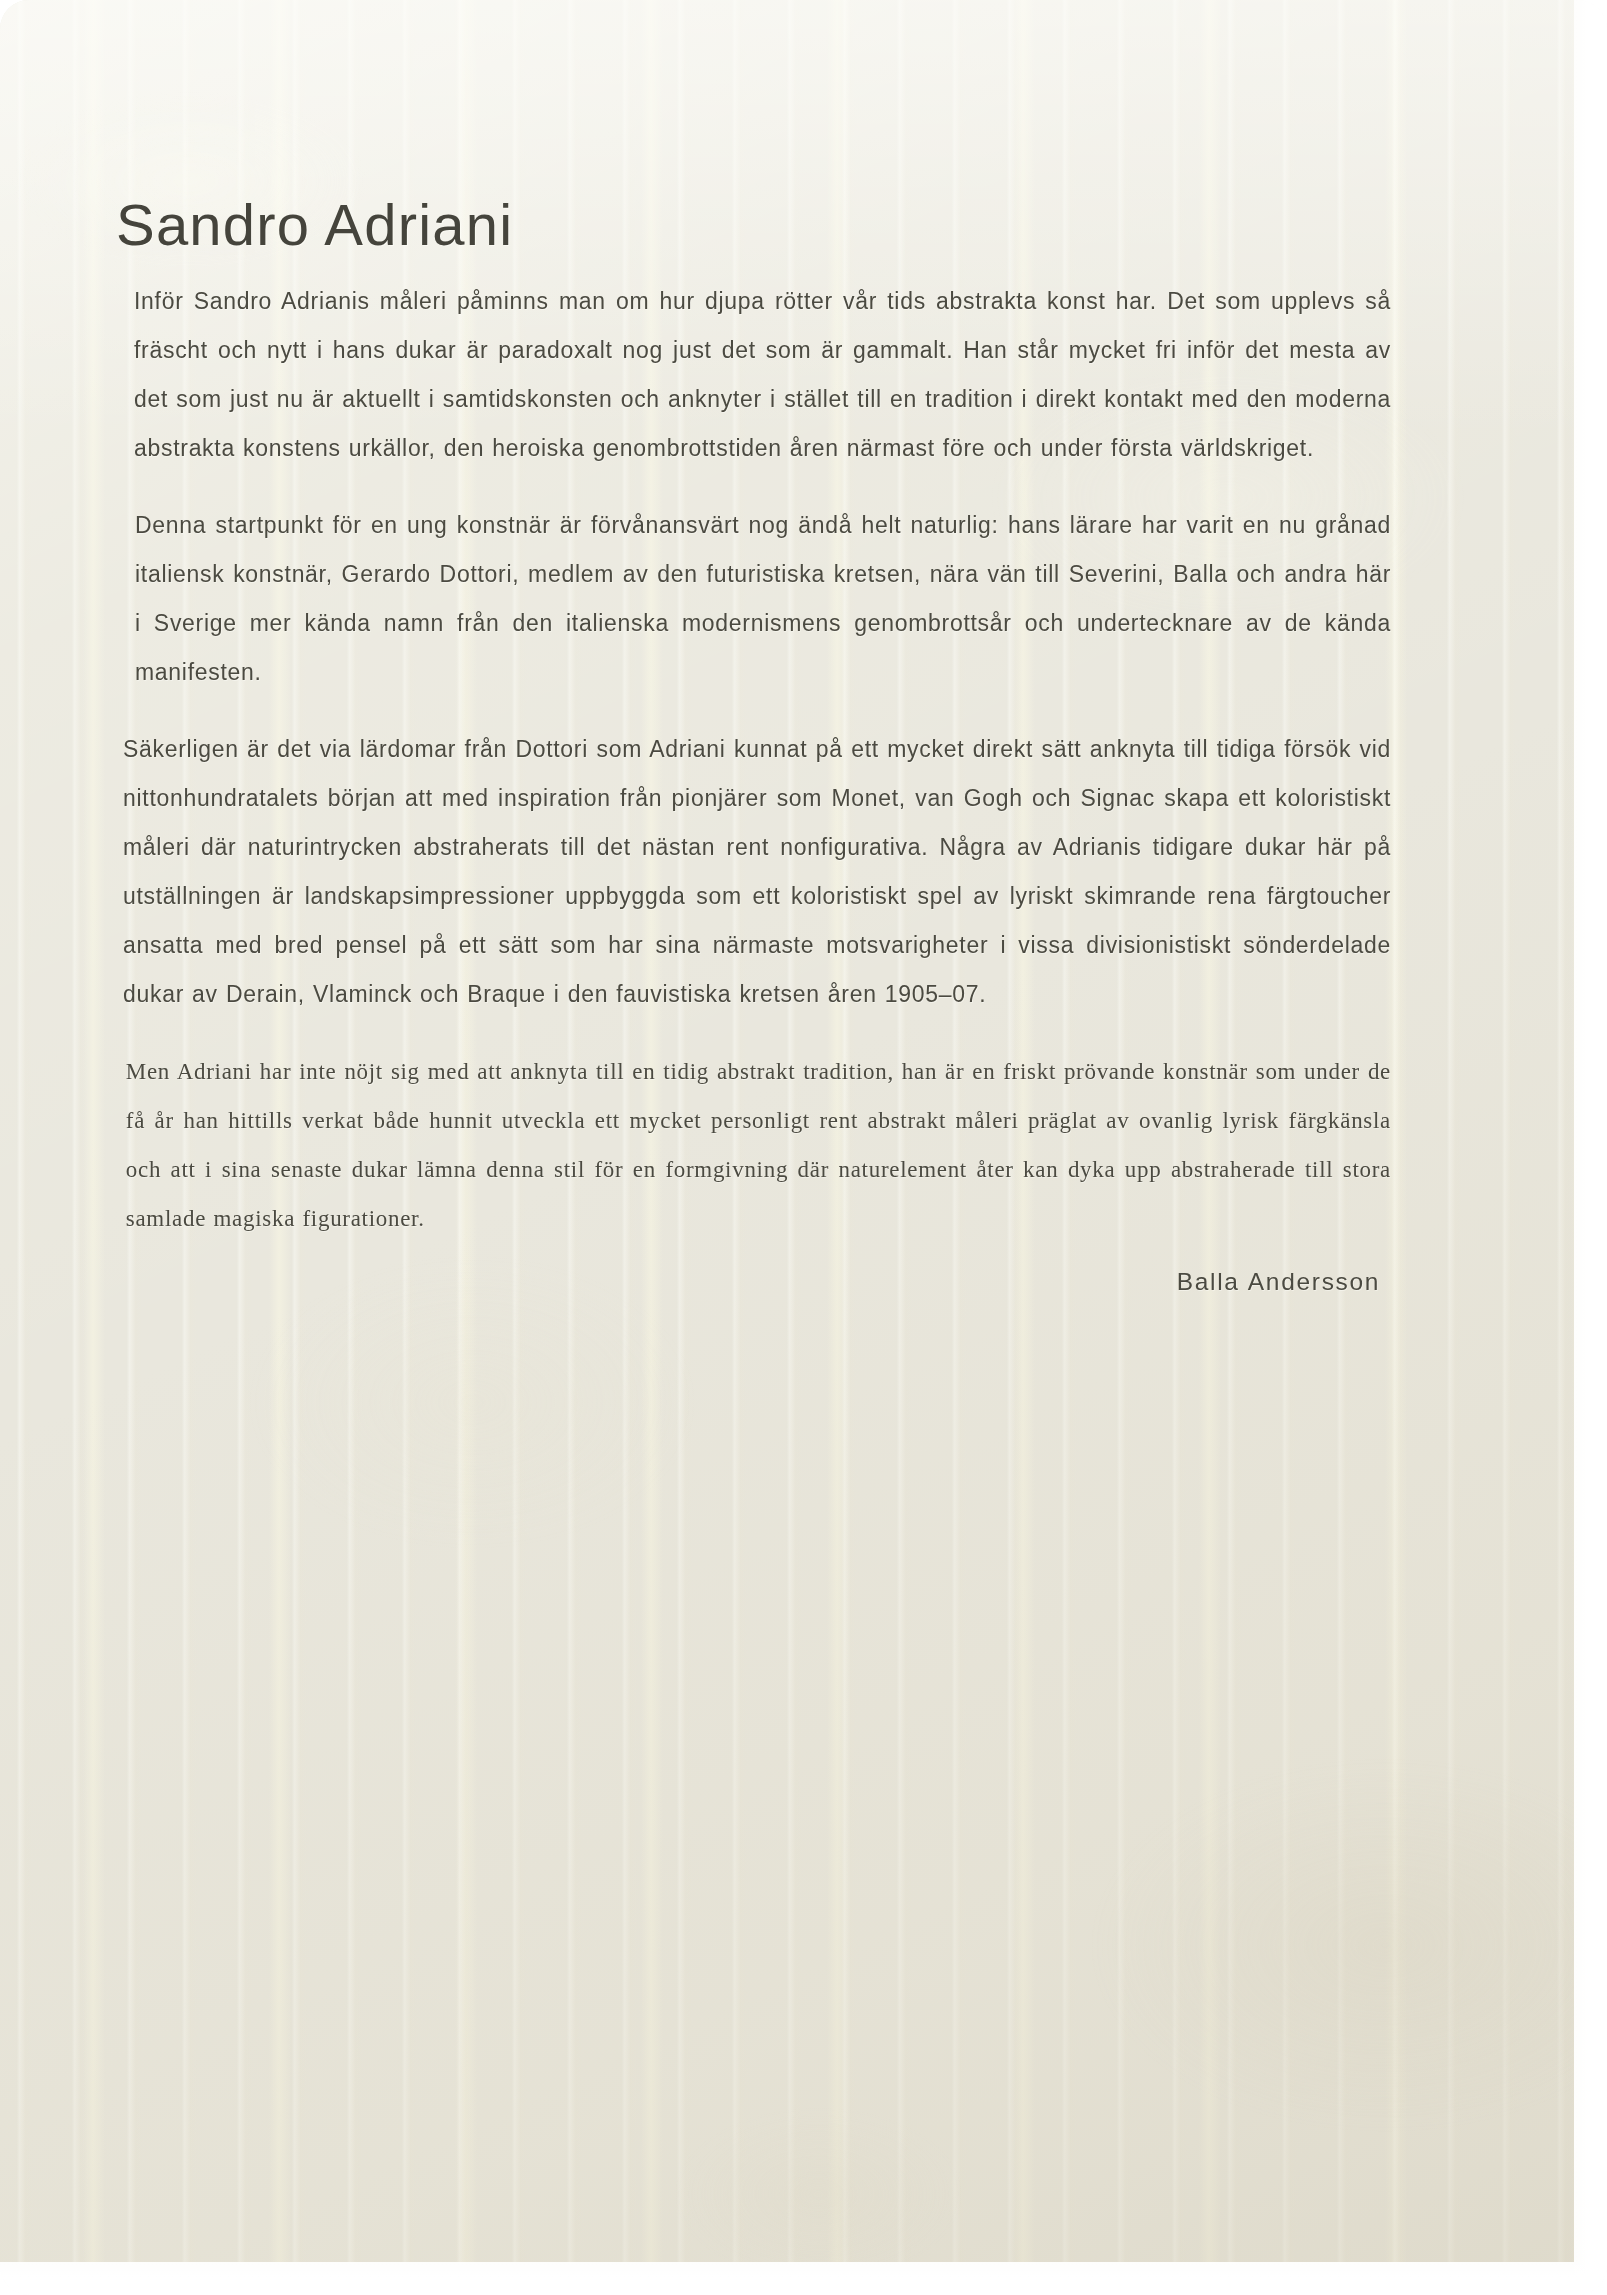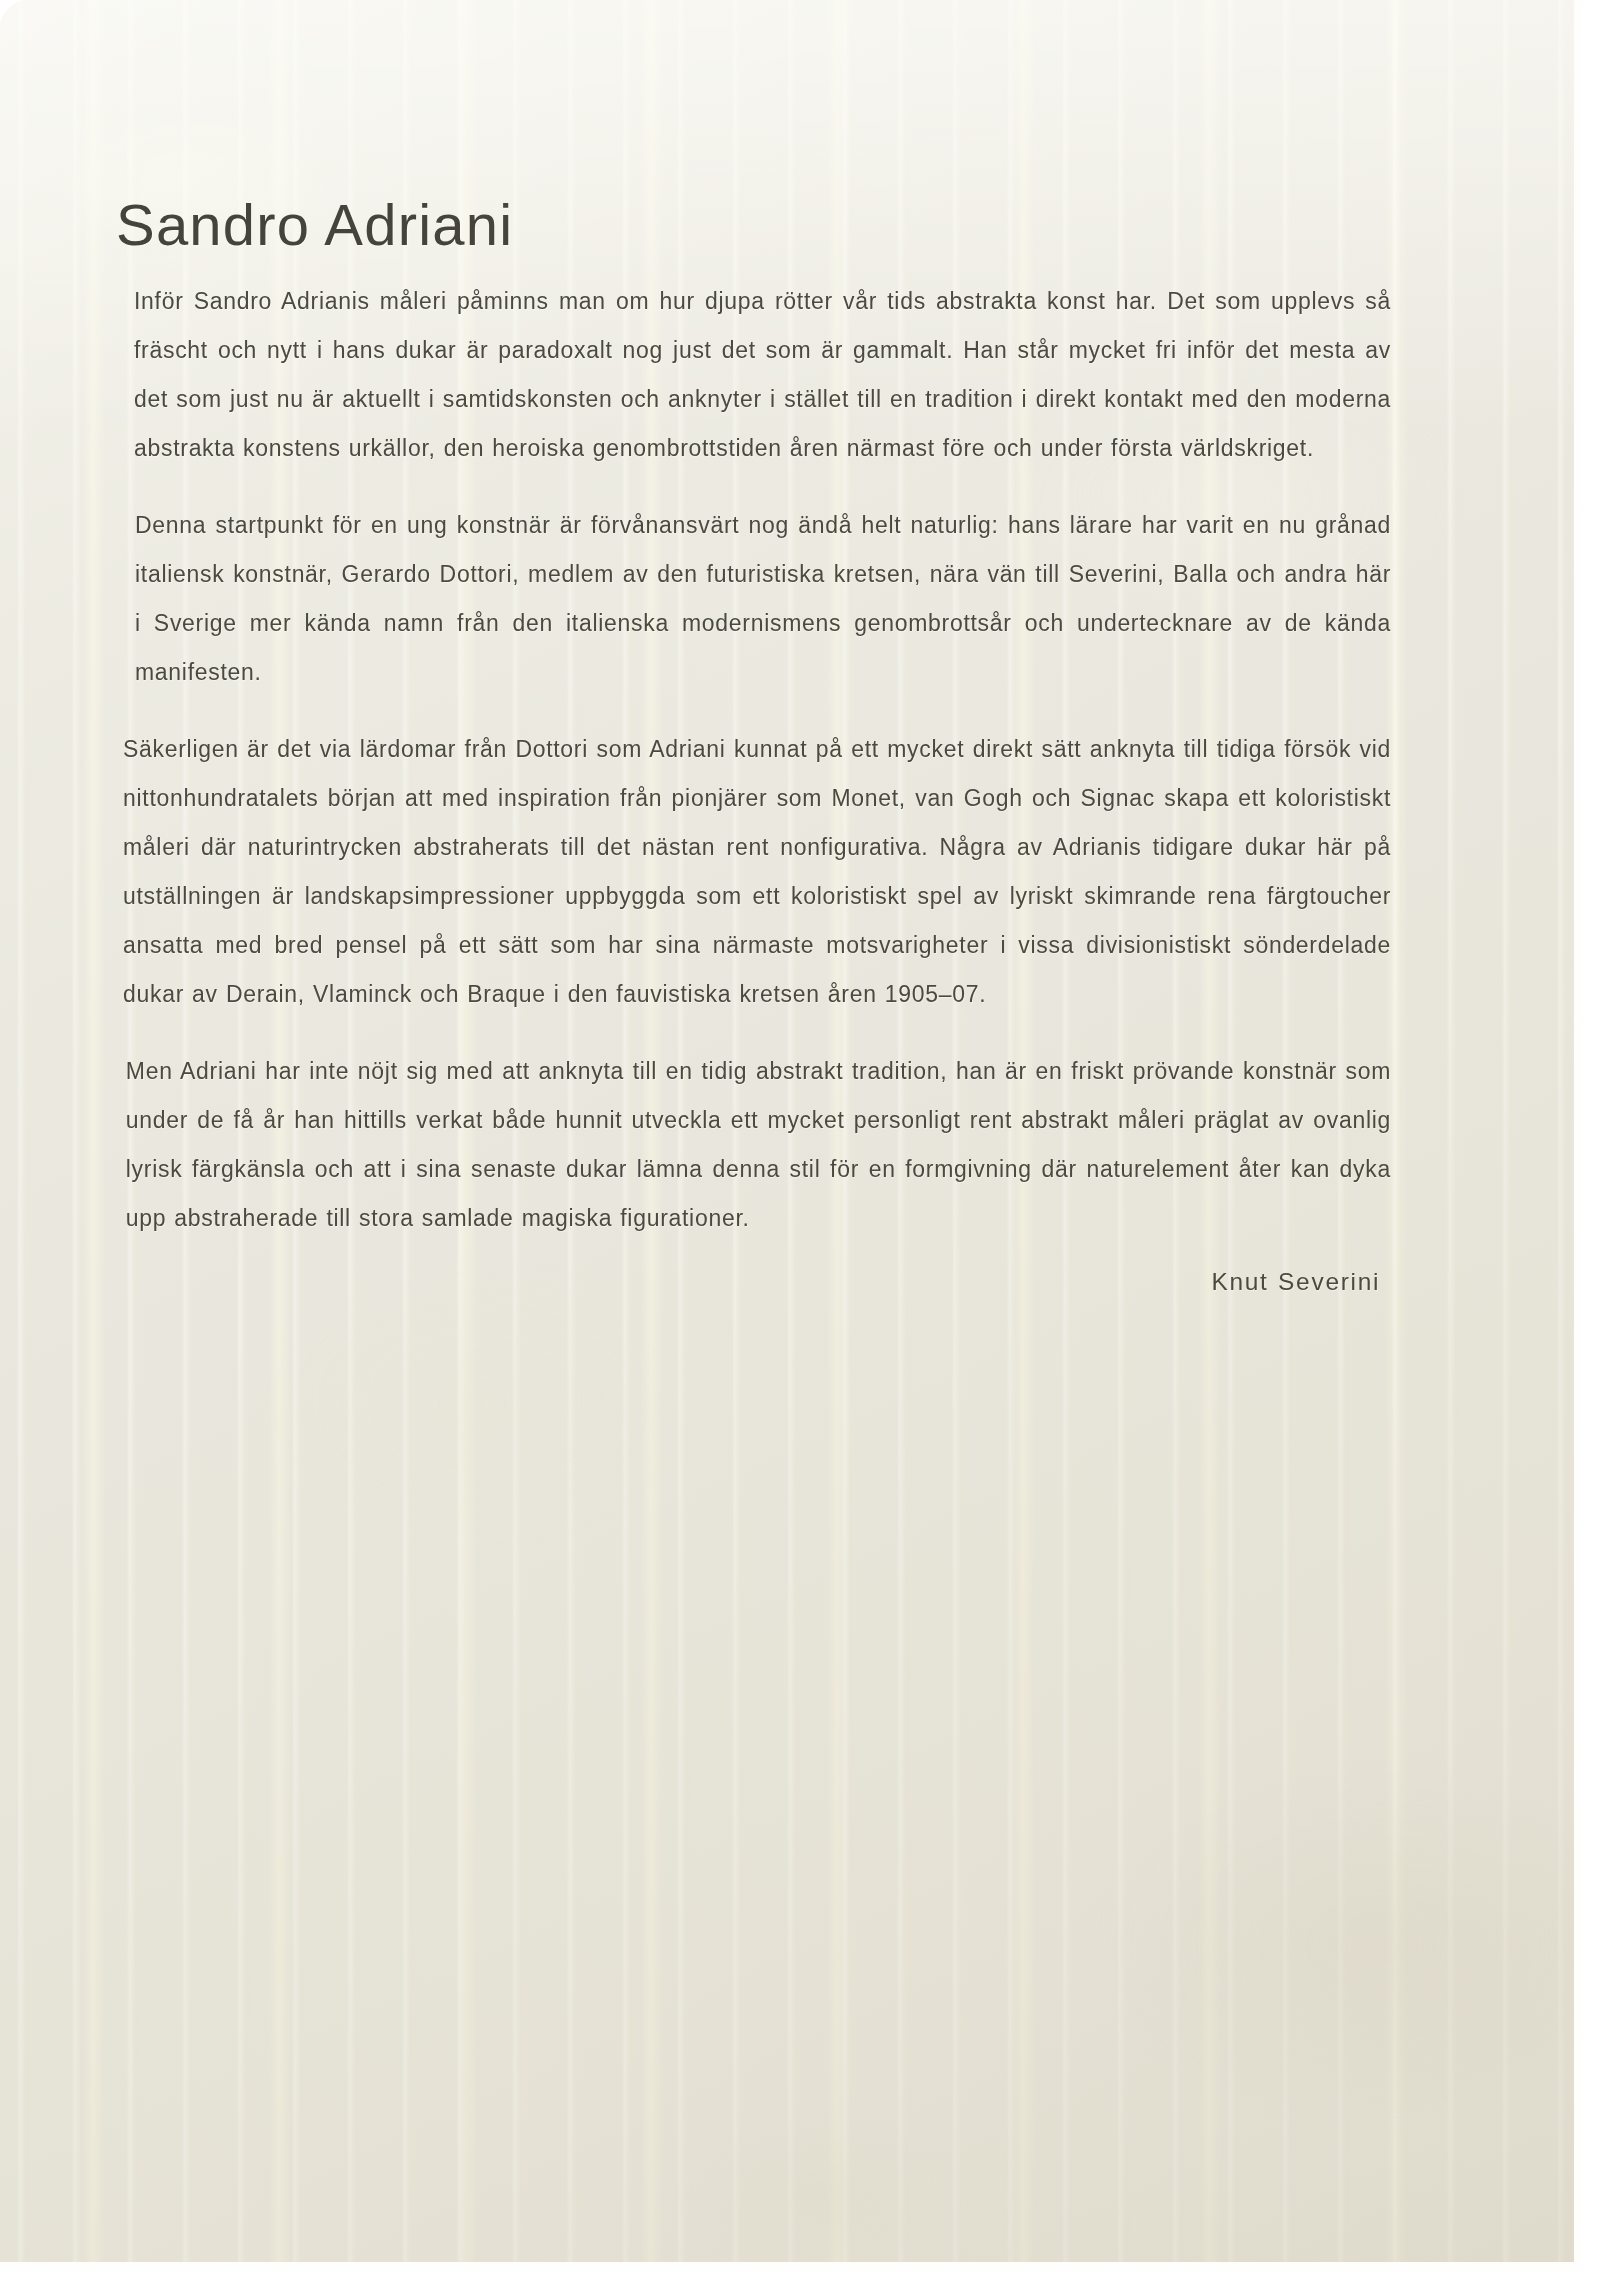--- a/index.html
+++ b/index.html
@@ -127,21 +127,21 @@
     text-align: justify;
     text-justify: inter-word;
   }
 
   .para {
     margin: 0 0 28px 0;
     padding: 0;
     text-align: justify;
     text-shadow: 0.7px 0.7px 0.3px rgba(255,255,250,0.45);
   }
-  .para:last-of-type { margin-bottom: 0; }
+  .para:last-of-type { margin-bottom: 0; font-family: Liberation Serif, serif; }
 
   
   .para.p1 { margin-left: 18px; }
   .para.p2 { margin-left: 19px; }
   .para.p3 { margin-left: 7px; }
   .para.p4 { margin-left: 9.8px; }
 
   .signature {
     margin-top: 14.7px;
     padding-right: 10.8px;
@@ -169,21 +169,21 @@
     <div class="body-text">
 
       <p class="para p1">Inför Sandro Adrianis måleri påminns man om hur djupa rötter vår tids abstrakta konst har. Det som upplevs så fräscht och nytt i hans dukar är paradoxalt nog just det som är gammalt. Han står mycket fri inför det mesta av det som just nu är aktuellt i samtidskonsten och anknyter i stället till en tradition i direkt kontakt med den moderna abstrakta konstens urkällor, den heroiska genombrottstiden åren närmast före och under första världskriget.</p>
 
       <p class="para p2">Denna startpunkt för en ung konstnär är förvånansvärt nog ändå helt naturlig: hans lärare har varit en nu grånad italiensk konstnär, Gerardo Dottori, medlem av den futuristiska kretsen, nära vän till Severini, Balla och andra här i Sverige mer kända namn från den italienska modernismens genombrottsår och undertecknare av de kända manifesten.</p>
 
       <p class="para p3">Säkerligen är det via lärdomar från Dottori som Adriani kunnat på ett mycket direkt sätt anknyta till tidiga försök vid nittonhundratalets början att med inspiration från pionjärer som Monet, van Gogh och Signac skapa ett koloristiskt måleri där naturintrycken abstraherats till det nästan rent nonfigurativa. Några av Adrianis tidigare dukar här på utställningen är landskapsimpressioner uppbyggda som ett koloristiskt spel av lyriskt skimrande rena färgtoucher ansatta med bred pensel på ett sätt som har sina närmaste motsvarigheter i vissa divisionistiskt sönderdelade dukar av Derain, Vlaminck och Braque i den fauvistiska kretsen åren 1905–07.</p>
 
       <p class="para p4">Men Adriani har inte nöjt sig med att anknyta till en tidig abstrakt tradition, han är en friskt prövande konstnär som under de få år han hittills verkat både hunnit utveckla ett mycket personligt rent abstrakt måleri präglat av ovanlig lyrisk färgkänsla och att i sina senaste dukar lämna denna stil för en formgivning där naturelement åter kan dyka upp abstraherade till stora samlade magiska figurationer.</p>
 
-      <div class="signature">Knut Severini</div>
+      <div class="signature">Balla Andersson</div>
 
     </div>
   </div>
 
   <div class="bleed-right"></div>
   <div class="bleed-bottom"></div>
 
 </div>
 
 

